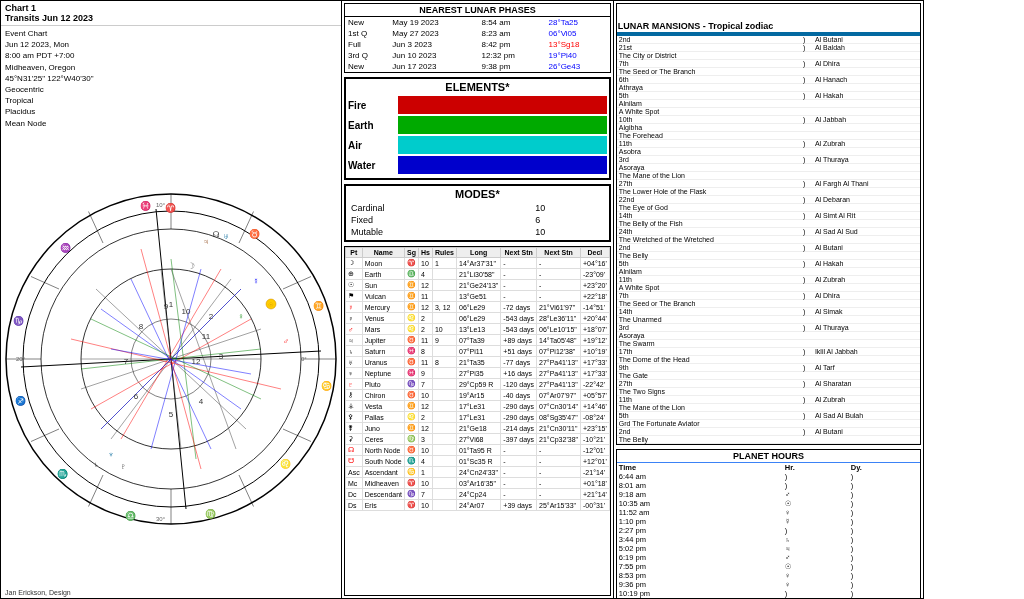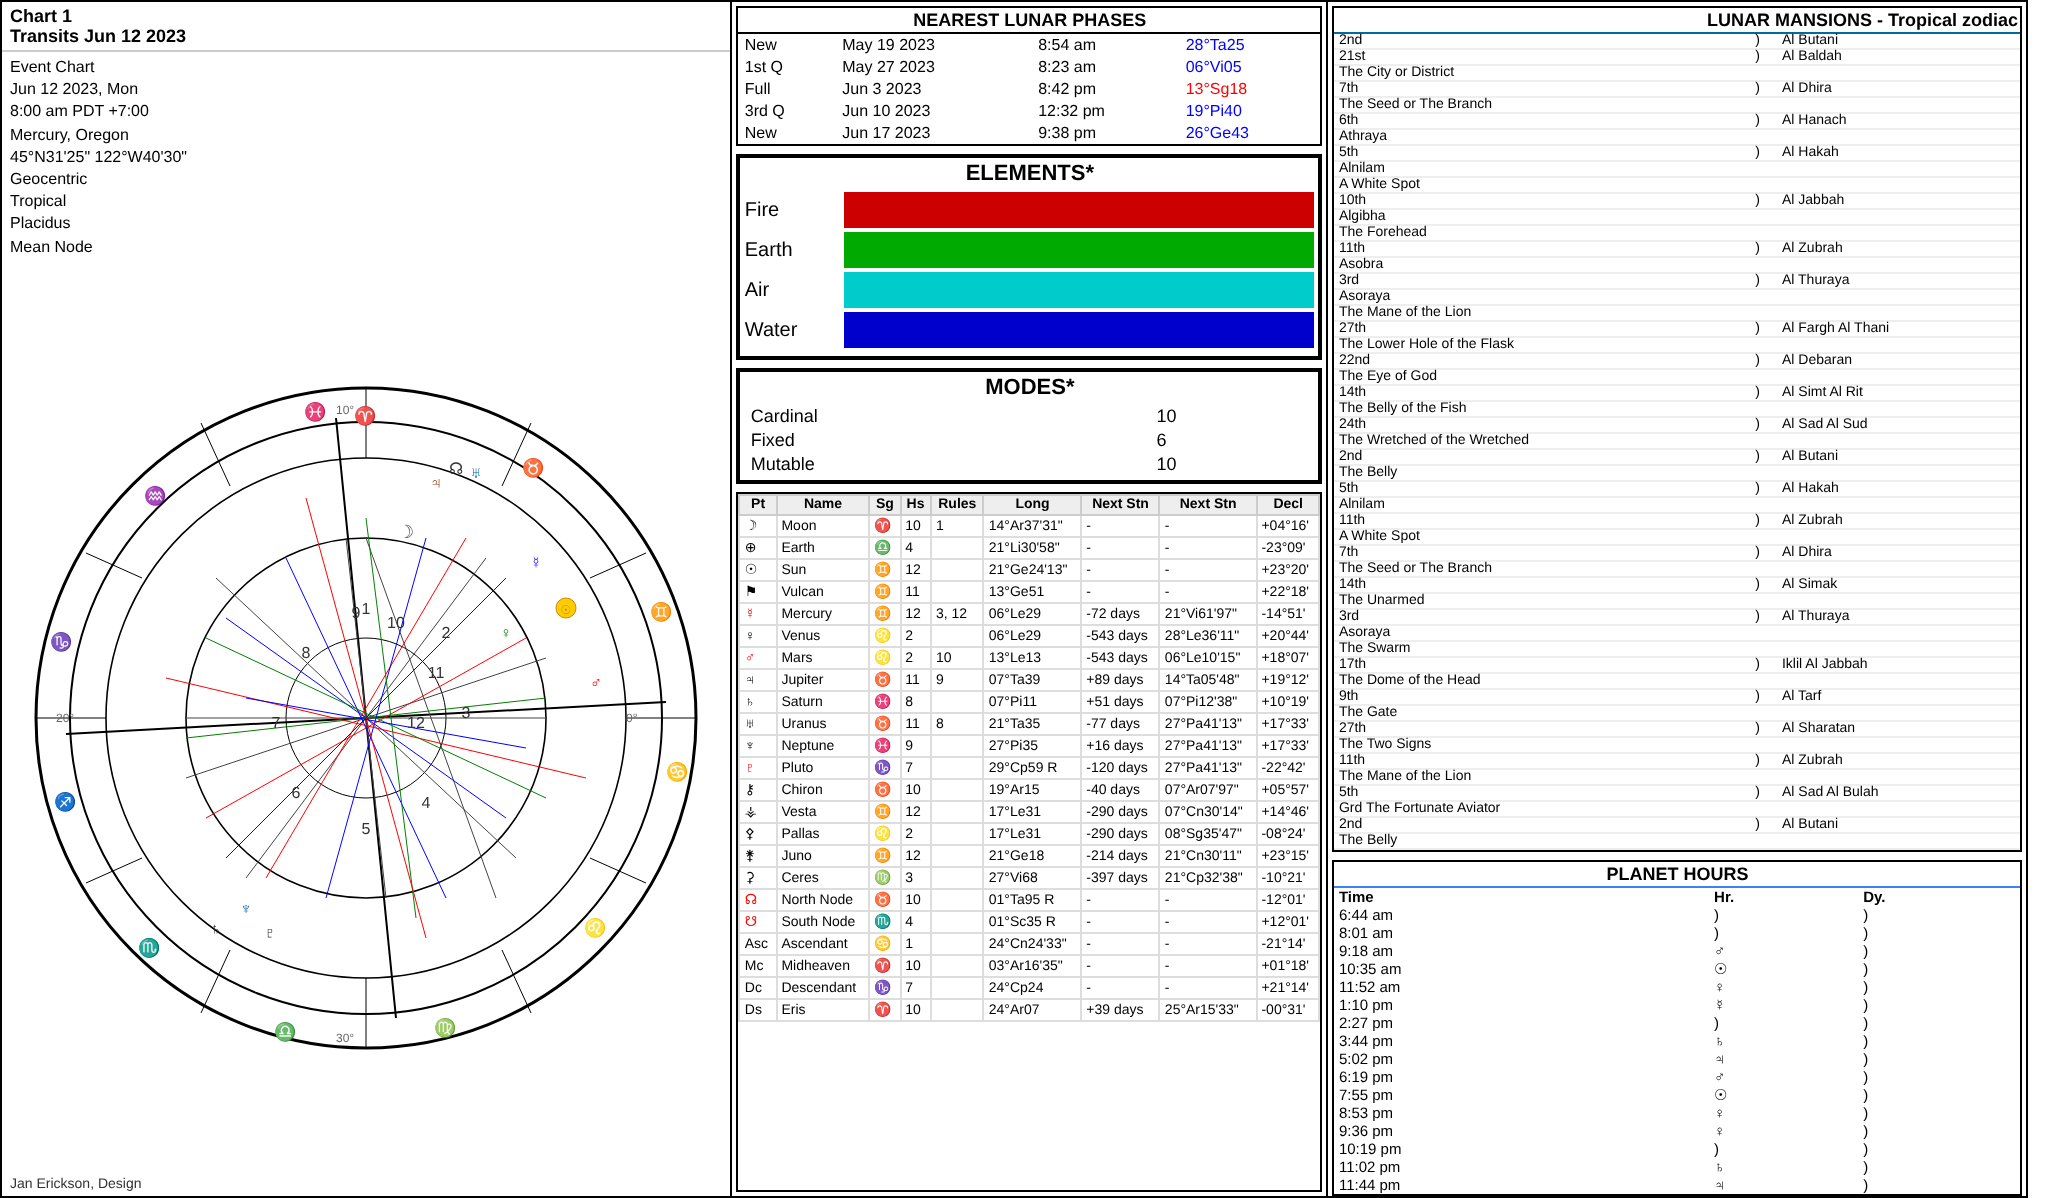--- a/index.html
+++ b/index.html
@@ -7,21 +7,21 @@
       background: #fff;
       font-family: Arial, sans-serif;
       font-size: 9px;
       width: 1024px;
       height: 599px;
       overflow: hidden;
       position: relative;
     }
     .main-container {
       display: flex;
-      width: 1014px;
+      width: 924px;
       height: 599px;
     }
     
     .left-panel {
       width: 370px;
       display: flex;
       flex-direction: column;
       border: 1px solid #000;
     }
     .chart-title {
@@ -96,21 +96,21 @@
       margin-bottom: 3px;
     }
     .element-row {
       display: flex;
       align-items: center;
       margin: 2px 0;
     }
     .element-label {
       width: 50px;
       font-size: 10px;
-      font-weight: normal;
+      font-weight: bold;
     }
     .element-bar {
       height: 18px;
       flex: 1;
     }
 
     
     .modes-box {
       border: 2px solid #000;
       margin: 2px;
@@ -184,25 +184,26 @@
     }
     .ph-header { font-weight: bold; }
 
     
     .lunar-mansions {
       border: 1px solid #000;
       margin: 2px;
       flex: 1;
     }
     .lunar-mansions-title {
-      text-align: right;
+      text-align: left;
       font-weight: bold;
       font-size: 9px;
-      border-bottom: 1px solid #0369a1;
+      border-bottom: 4px solid #0369a1;
       padding: 1px;
+      margin-top: 16px;
     }
     .lunar-mansions table {
       width: 100%;
       font-size: 7px;
       border-collapse: collapse;
     }
     .lunar-mansions table td {
       padding: 0px 2px;
       border-bottom: 1px solid #eee;
     }
@@ -215,21 +216,21 @@
   <div class="left-panel">
     <div class="chart-title">
       <span>Chart 1</span>
       <br>
       <span>Transits Jun 12 2023</span>
     </div>
     <div class="chart-info">
       <div>Event Chart</div>
       <div>Jun 12 2023, Mon</div>
       <div>8:00 am  PDT +7:00</div>
-      <div>Mercury, Oregon</div>
+      <div>Midheaven, Oregon</div>
       <div>45°N31'25"  122°W40'30"</div>
       <div>Geocentric</div>
       <div>Tropical</div>
       <div>Placidus</div>
       <div>Mean Node</div>
     </div>
     <div class="chart-wheel">
 
       <svg class="wheel-svg" viewBox="0 0 340 340" xmlns="http://www.w3.org/2000/svg">
 

